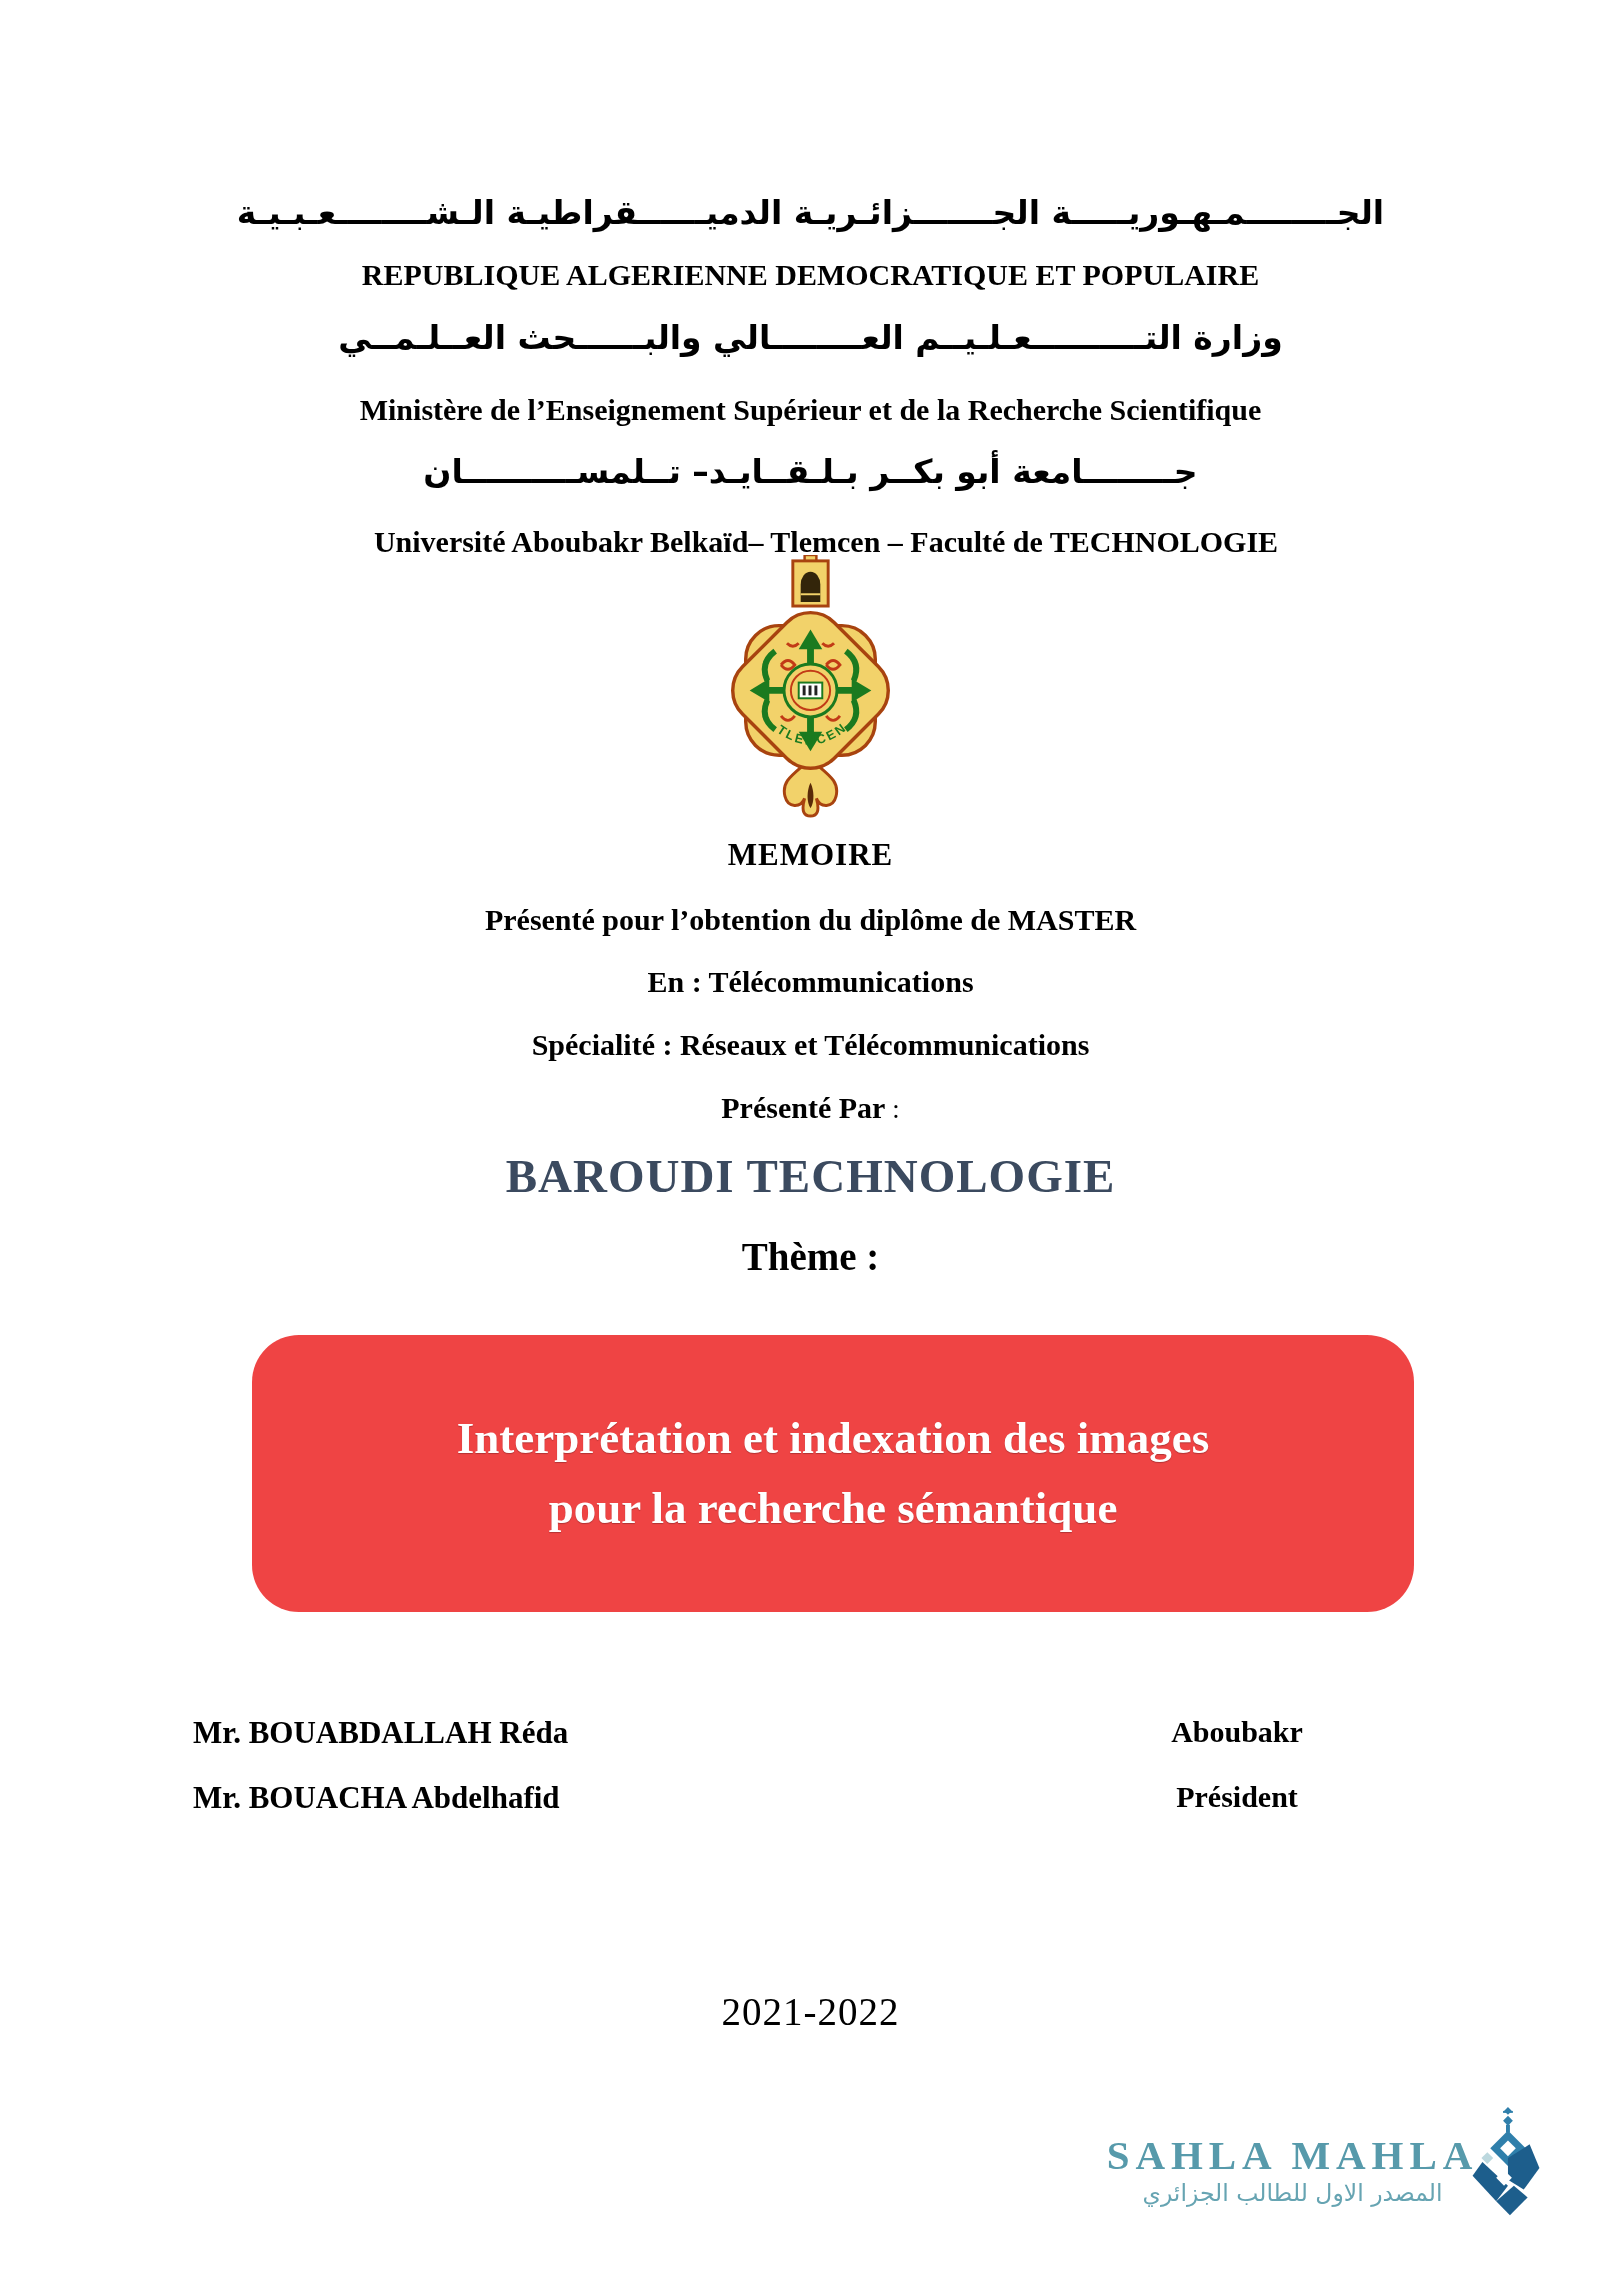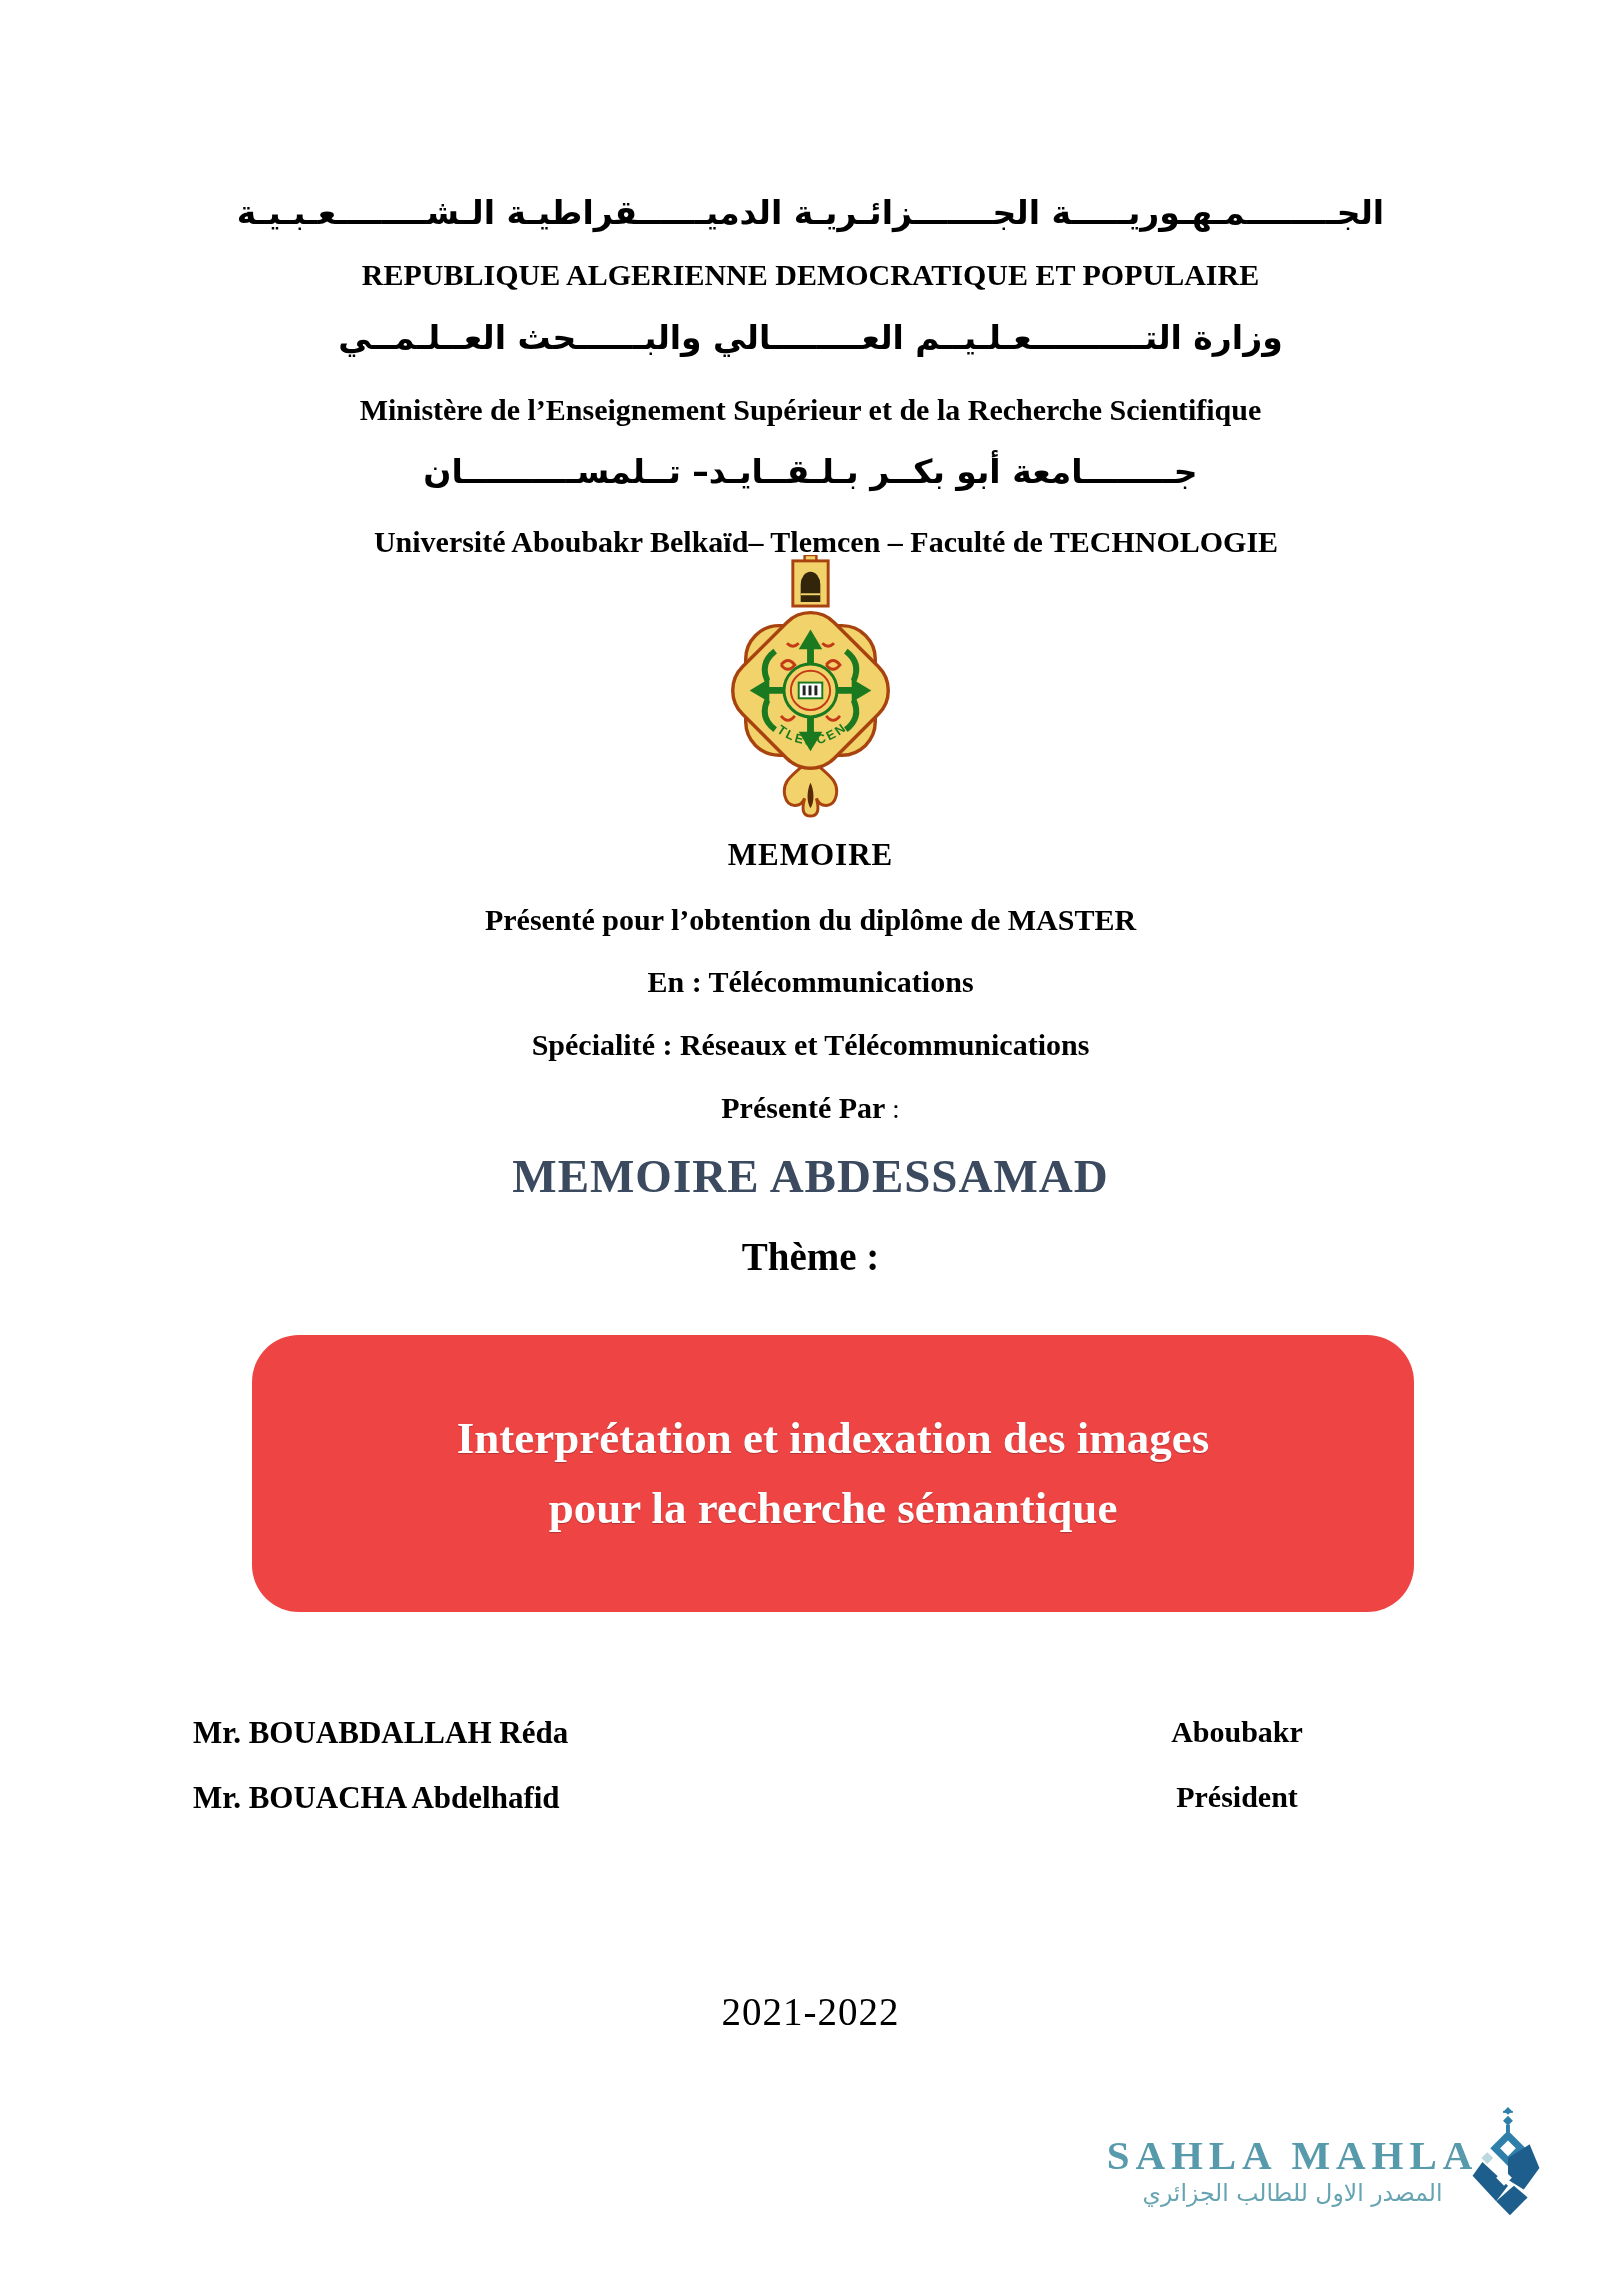--- a/index.html
+++ b/index.html
@@ -126,21 +126,21 @@
   </svg>
 
   <div class="cline fr m-line1">Présenté pour l’obtention du diplôme de MASTER</div>
   <div class="cline memoire">MEMOIRE</div>
   <div class="cline fr m-line2">En : Télécommunications</div>
   <div class="cline fr m-line3">Spécialité : Réseaux et Télécommunications</div>
   <div class="cline fr m-presby">
     <span>Présenté Par</span>
     <span class="colon">:</span>
   </div>
-  <div class="cline author">MEMOIRE ABDESSAMAD</div>
+  <div class="cline author">BAROUDI TECHNOLOGIE</div>
   <div class="cline theme">Thème :</div>
 
   <div class="title-box">
     <div class="tline">Interprétation et indexation des images</div>
     <div class="tline">pour la recherche sémantique</div>
   </div>
 
   <div class="jury-row jr1">
     <span class="jname">Mr. BOUABDALLAH Réda</span>
     <span class="jrole">Aboubakr</span>

